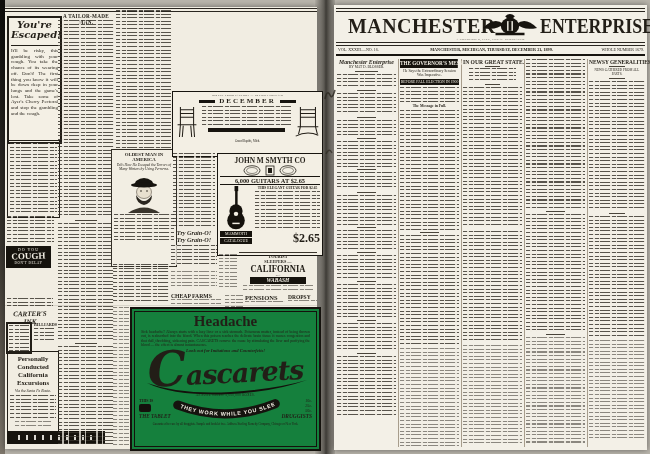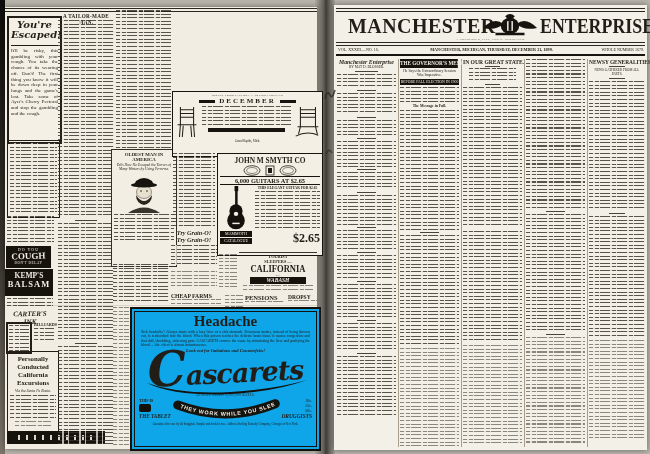--- a/index.html
+++ b/index.html
@@ -57,24 +57,20 @@
       <div class="ft" style="width:100%;height:100%;"></div>
     </div>
     <div class="a ft" style="left:2px;top:209px;width:47px;height:27px;"></div>
 
     <div class="a blk c" style="left:1px;top:239px;width:45px;height:22px;">
       <div style="font-size:4px;letter-spacing:1px;padding-top:1px;">DO YOU</div>
       <div class="b" style="font-size:9px;line-height:9px;transform:rotate(-2deg);">COUGH</div>
       <div style="font-size:3.5px;letter-spacing:.5px;">DON'T DELAY</div>
     </div>
 
-    <div class="a blk c" style="left:0;top:262px;width:48px;height:27px;">
-      <div class="b" style="font-size:7.5px;padding-top:3px;line-height:8px;">KEMP'S</div>
-      <div class="b" style="font-size:8.5px;letter-spacing:1px;line-height:9px;">BALSAM</div>
-    </div>
 
     <div class="a ft" style="left:2px;top:291px;width:46px;height:11px;"></div>
 
     <div class="a c b i" style="left:2px;top:303px;width:46px;font-size:7px;transform:rotate(-1deg);">CARTER'S INK</div>
 
     <div class="a" style="left:1px;top:315px;width:48px;height:27px;display:flex;gap:2px;">
       <div style="width:24px;height:26px;border:2px double #221e17;padding:1px;">
         <div class="ft" style="width:100%;height:100%;"></div>
       </div>
       <div style="width:20px;">
@@ -216,21 +212,21 @@
     <div class="a ft ftl" style="left:220px;top:288px;width:18px;height:12px;"></div>
     <div class="a" style="left:240px;top:287px;width:40px;height:14px;">
       <div class="b" style="font-size:6.5px;">PENSIONS</div>
       <div class="ft ftl" style="width:100%;height:4px;"></div>
     </div>
     <div class="a" style="left:283px;top:287px;width:29px;height:13px;">
       <div class="b" style="font-size:5.5px;">DROPSY</div>
       <div class="ft ftl" style="width:100%;height:4px;"></div>
     </div>
 
-    <div class="a" style="left:125px;top:300px;width:187px;height:140px;border:2px solid #14110c;background:#0ea5e9;">
+    <div class="a" style="left:125px;top:300px;width:187px;height:140px;border:2px solid #14110c;background:#15803d;">
       <div style="position:absolute;inset:2px;border:1px solid #14110c;padding:2px 4px;">
         <div class="c b" style="font-size:15px;line-height:15px;">Headache</div>
         <div class="j" style="font-size:3.8px;line-height:4.3px;margin:1px 2px;">Sick headache? Always starts with a lazy liver or a sick stomach. Poisonous matter, instead of being thrown out, is reabsorbed into the blood. When this poison reaches the delicate brain tissue it causes congestion and that dull, throbbing, sickening pain. CASCARETS remove the cause by stimulating the liver and purifying the blood — the effect is almost instantaneous.</div>
         <div class="c b i" style="font-size:4.6px;">Look out for Imitations and Counterfeits!</div>
         <div style="position:relative;height:40px;">
           <svg width="170" height="16" viewBox="0 0 170 16" style="position:absolute;left:2px;top:26px;">
             <path d="M6,4 Q40,16 90,13 Q135,10 166,1 Q130,14 80,15.5 Q30,16 6,4 Z" fill="#14110c"></path>
           </svg>
           <span id="casc-logo" class="script c">Cascarets</span>
         </div>

